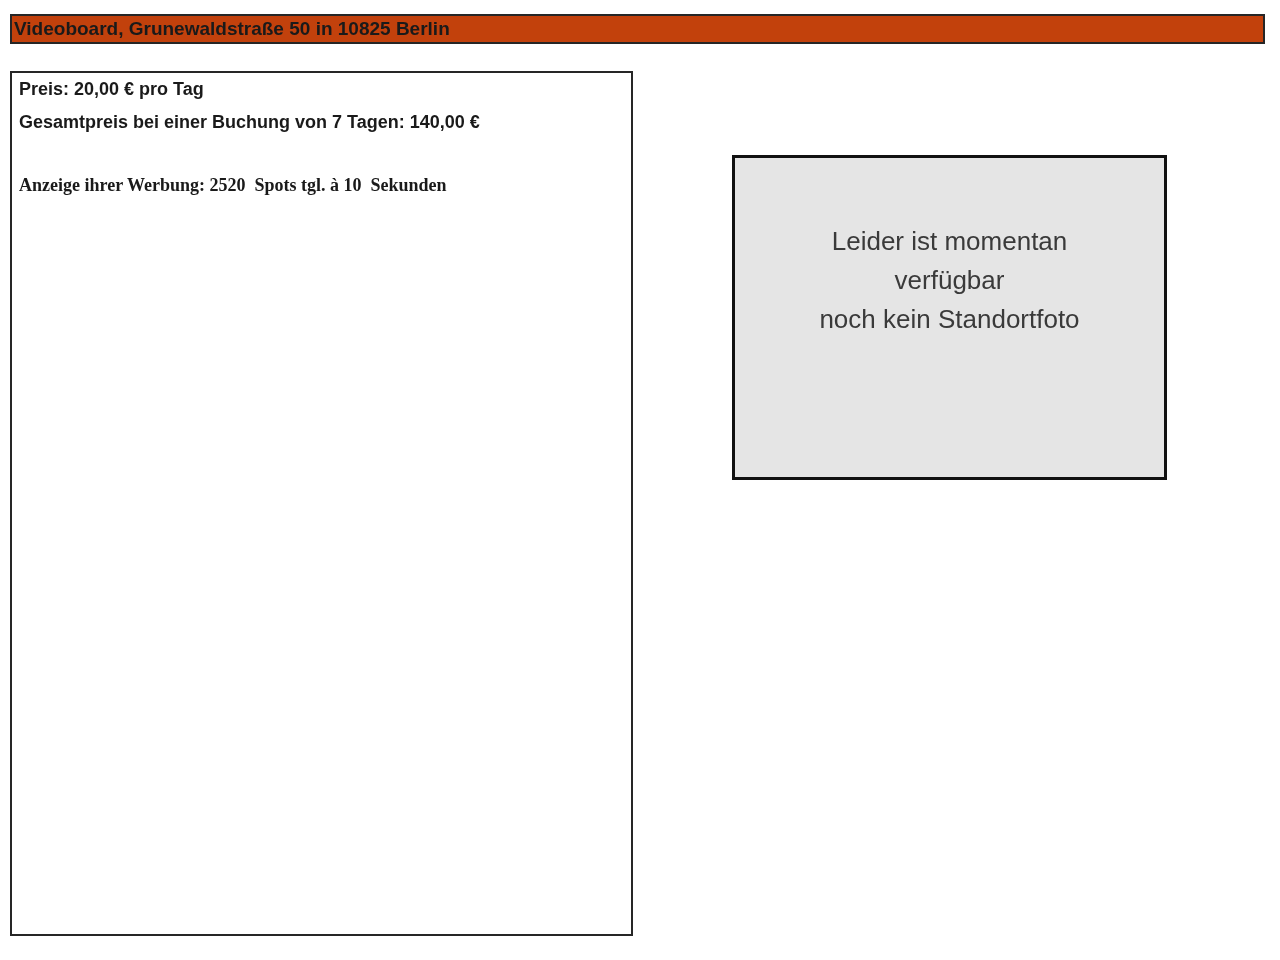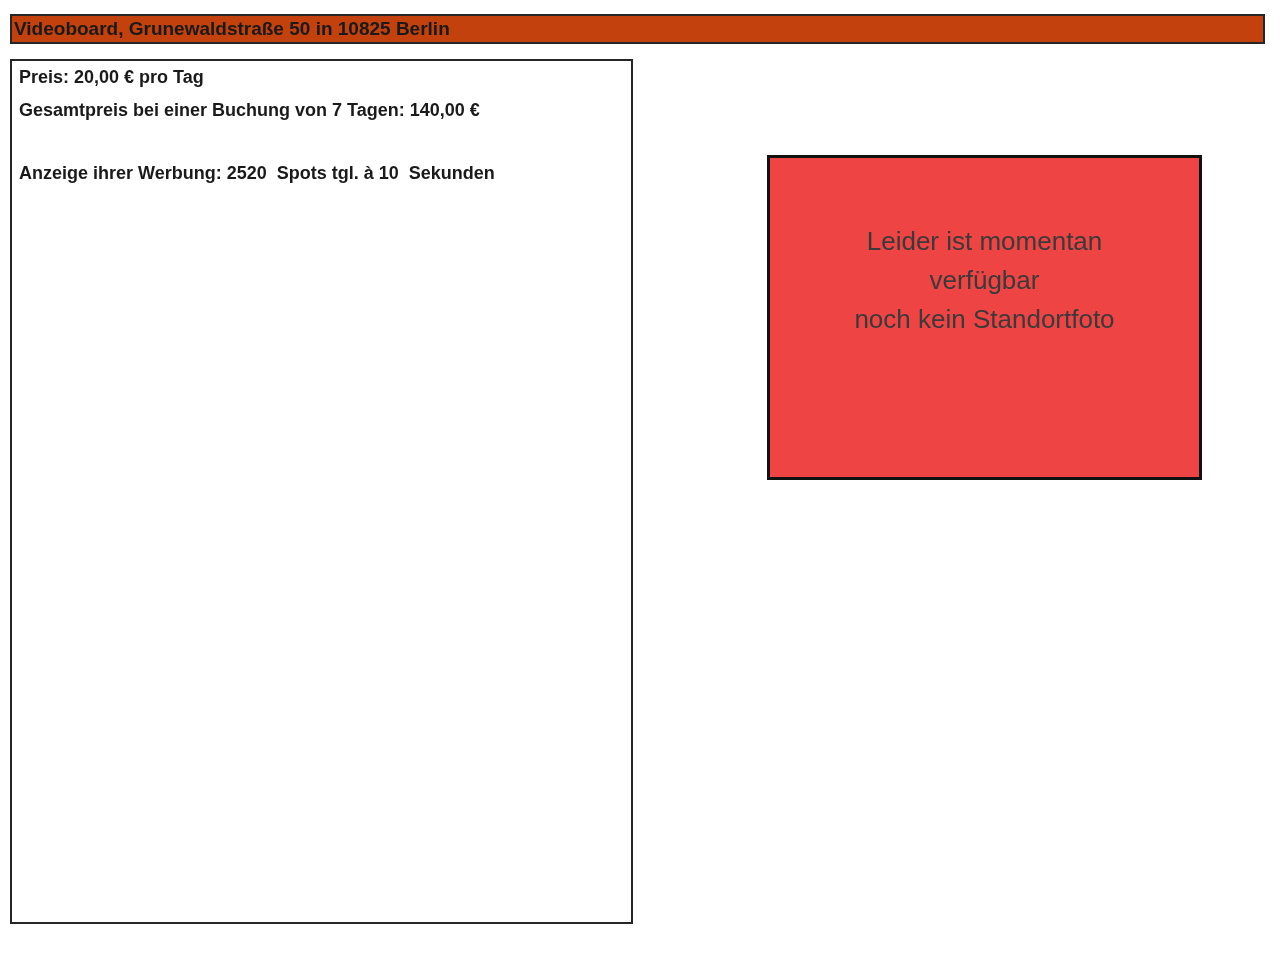--- a/index.html
+++ b/index.html
@@ -28,50 +28,49 @@
     align-items: center;
     padding-left: 2px;
     font-size: 19px;
     font-weight: bold;
     color: #1a1a1a;
     white-space: nowrap;
   }
   .details-box {
     position: absolute;
     left: 10px;
-    top: 59px;
+    top: 71px;
     width: 623px;
     height: 865px;
     border: 2px solid #262626;
     background: #ffffff;
     padding: 5px 8px 0 7px;
     font-size: 18px;
     font-weight: bold;
     color: #1a1a1a;
   }
   .details-box .line {
     line-height: 23px;
     white-space: pre-wrap;
   }
   .m-small { margin-top: 10px; }
-  .m-para  { margin-top: 40px; }
+  .m-para  { margin-top: 40px; font-family: Liberation Serif, serif; }
   .photo-box {
     position: absolute;
     left: 732px;
     top: 155px;
     width: 435px;
     height: 325px;
     border: 3px solid #111111;
-    background: #ef4444;
+    background: #e5e5e5;
     text-align: center;
     padding-top: 64px;
     font-size: 26px;
     font-weight: normal;
     color: #3a3a3a;
-    margin-left: 35px;
   }
   .photo-box .ph-line {
     line-height: 39px;
   }
 </style>
 </head>
 <body>
 
 <div class="page">
 

